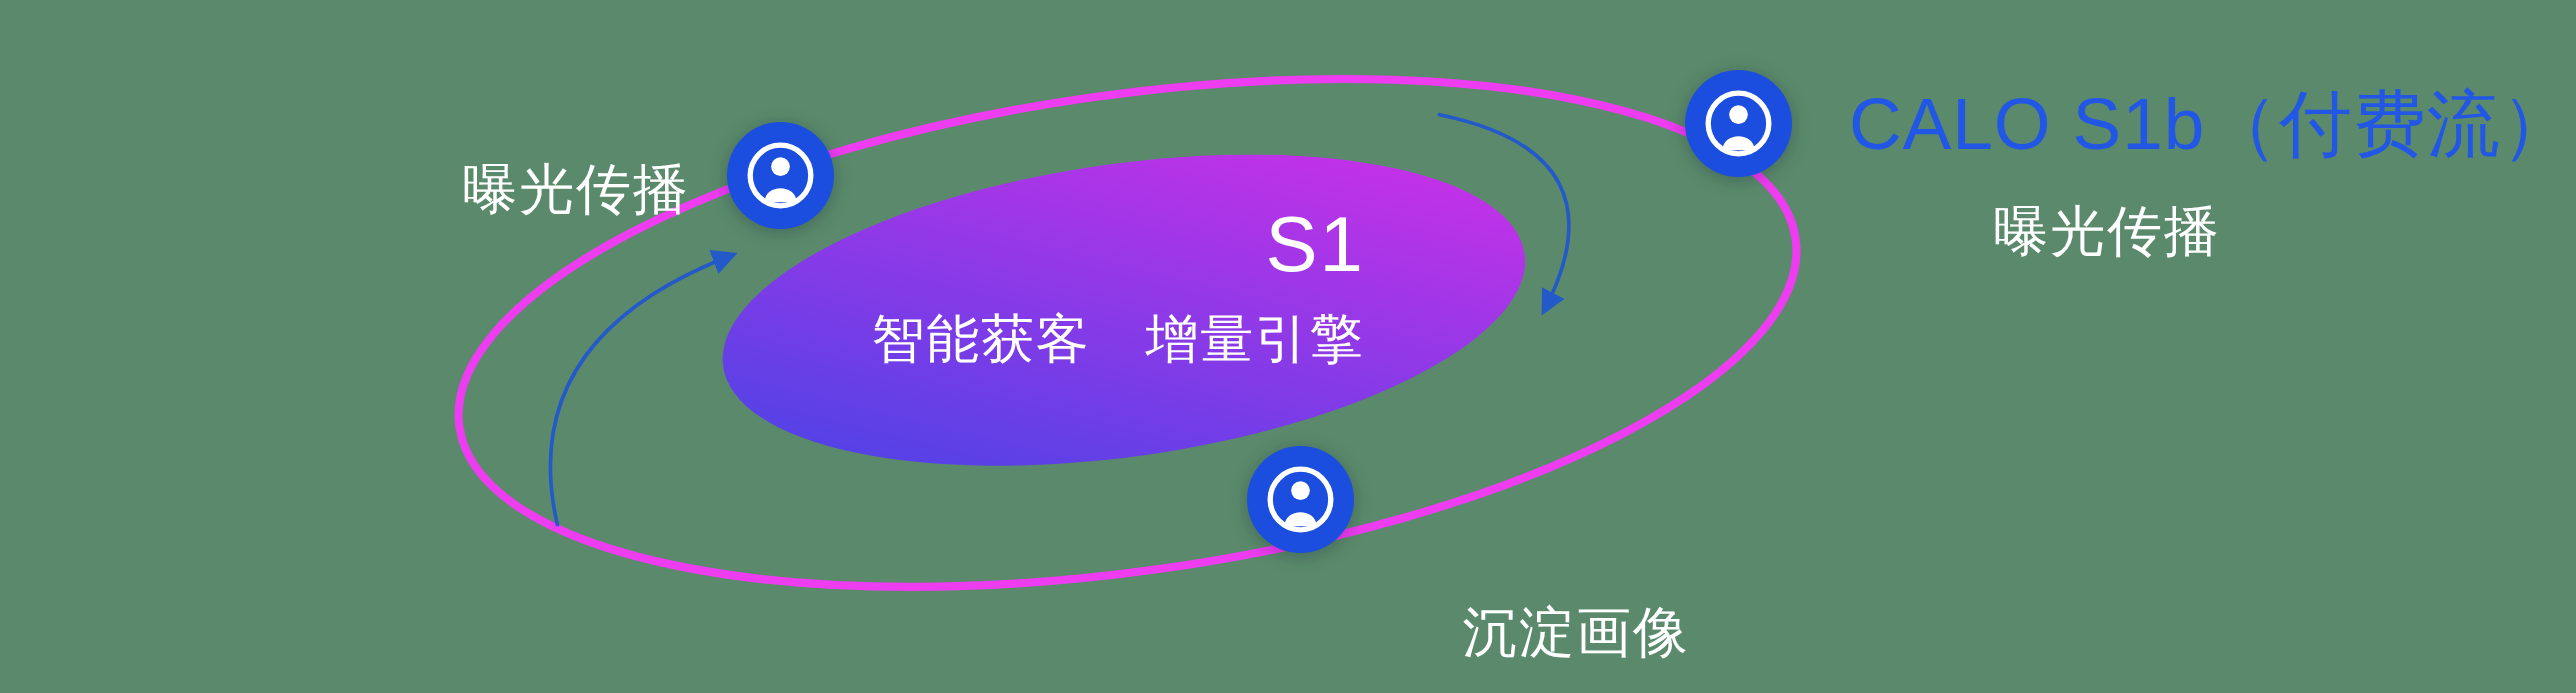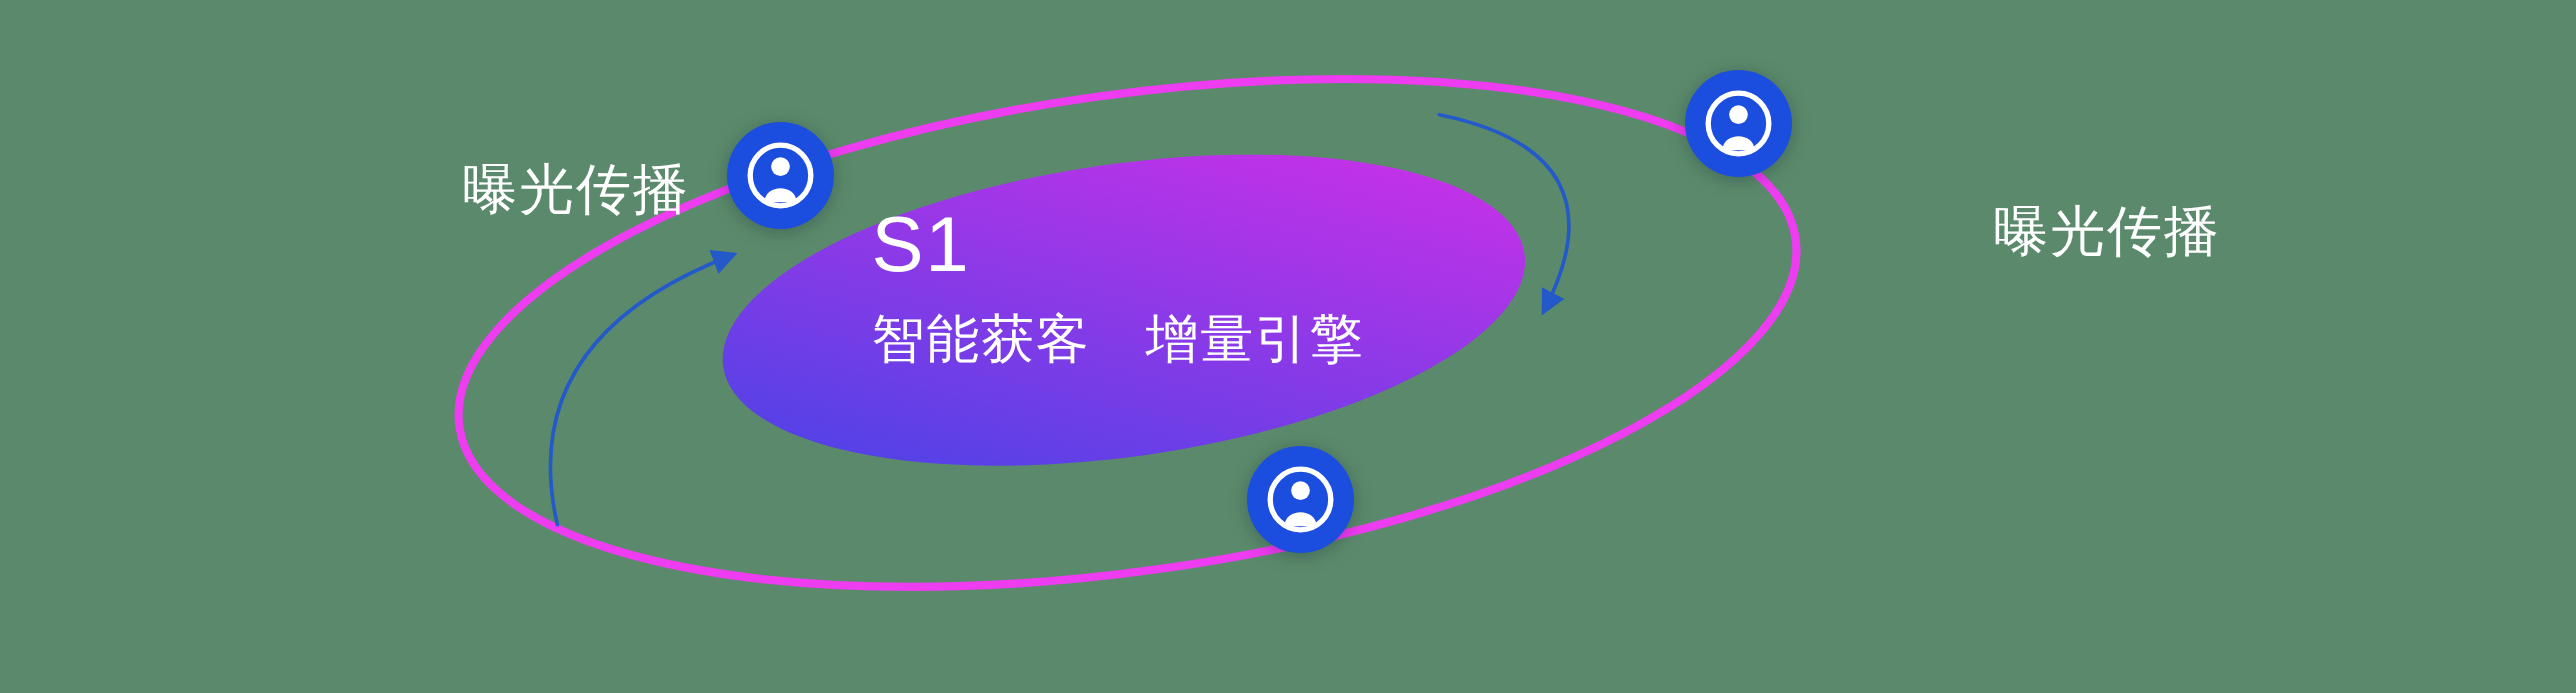--- a/index.html
+++ b/index.html
@@ -18,21 +18,21 @@
     background:var(--background);
     font-family:"Liberation Sans","DejaVu Sans",sans-serif;
     overflow:hidden;
   }
   .canvas{position:relative;width:2576px;height:694px;background:var(--background);}
   .orbit{position:absolute;left:0;top:0;width:2576px;height:694px;}
 
   .core-text{
     position:absolute;left:1118px;top:289px;
     transform:translate(-50%,-50%);
-    text-align:left;color:var(--text-white);
+    text-align:right;color:var(--text-white);
     white-space:nowrap;
   }
   .core-title{font-size:78px;font-weight:500;letter-spacing:1.8px;line-height:1.1;}
   .core-subtitle{font-size:53px;font-weight:500;margin-top:16.4px;letter-spacing:1.8px;font-family:Liberation Mono, monospace;}
 
   .node{position:absolute;width:107px;height:107px;}
   .node svg{width:100%;height:100%;display:block;filter:drop-shadow(0 3.6px 9px rgba(0,0,40,.25));}
   .n1{left:727px;top:122px;}
   .n2{left:1685px;top:70px;}
   .n3{left:1247px;top:446px;}
@@ -95,25 +95,27 @@
   <div class="caption c1">曝光传播</div>
 
   <div class="node n2">
     <svg viewBox="0 0 120 120">
       <circle cx="60" cy="60" r="60" style="fill:var(--node-fill)"></circle>
       <circle cx="60" cy="60" r="34" fill="none" stroke="#ffffff" stroke-width="6"></circle>
       <circle cx="60" cy="50" r="10.5" fill="#ffffff"></circle>
       <path d="M42 90 C42 69 78 69 78 90 Z" fill="#ffffff"></path>
     </svg>
   </div>
+  <div class="label l2">CALO S1b（付费流）</div>
   <div class="caption c2">曝光传播</div>
 
   <div class="node n3">
     <svg viewBox="0 0 120 120">
       <circle cx="60" cy="60" r="60" style="fill:var(--node-fill)"></circle>
       <circle cx="60" cy="60" r="34" fill="none" stroke="#ffffff" stroke-width="6"></circle>
       <circle cx="60" cy="50" r="10.5" fill="#ffffff"></circle>
       <path d="M42 90 C42 69 78 69 78 90 Z" fill="#ffffff"></path>
     </svg>
   </div>
+  <div class="caption c3">沉淀画像</div>
 
 </div>
 
 
 </body></html>

